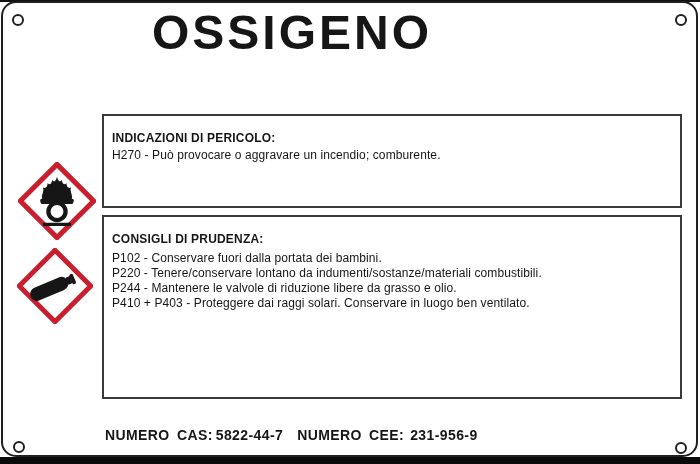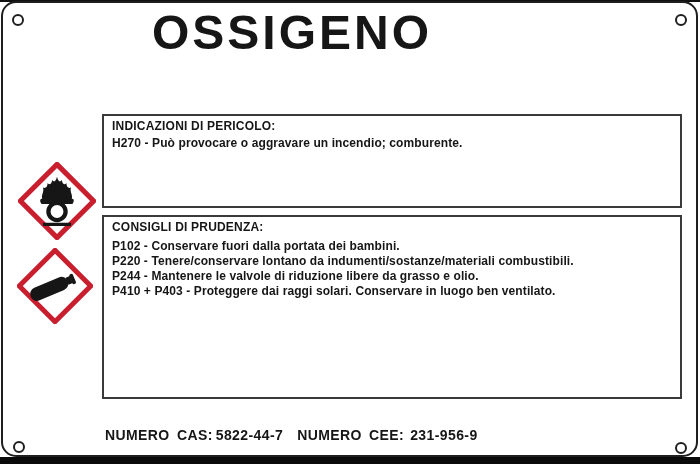--- a/index.html
+++ b/index.html
@@ -27,32 +27,32 @@
   .sign-title{
     position:absolute;left:0;top:8px;width:584px;text-align:center;
     font-size:48px;line-height:50px;font-weight:700;letter-spacing:3px;
     color:#161616;white-space:nowrap;
   }
   .pictogram{position:absolute;}
   .picto-1{left:18px;top:162px;width:78px;height:78px;}
   .picto-2{left:17px;top:248px;width:76px;height:76px;}
   .stmt-box{
     position:absolute;left:102px;width:580px;box-sizing:border-box;
-    border:2px solid #3a3a3a;background:#ffffff;padding:3px 8px;
+    border:2px solid #3a3a3a;background:#ffffff;padding:15px 8px;
   }
   .box-hazard{top:114px;height:94px;}
   .box-precaution{top:215px;height:184px;}
   .box-header{
     font-size:12px;line-height:14px;font-weight:700;color:#161616;
     letter-spacing:0.2px;
   }
   .stmt-lines{margin-top:5px;}
   .box-hazard .stmt-lines{margin-top:3px;}
   .stmt-line{
-    font-size:12px;line-height:15px;font-weight:700;color:#161616;
+    font-size:12px;line-height:15px;font-weight:400;color:#161616;
     letter-spacing:0.1px;white-space:nowrap;
   }
   .footer-ids{
     position:absolute;left:105px;top:427px;display:flex;align-items:baseline;
     font-size:14px;line-height:16px;font-weight:700;color:#161616;
     letter-spacing:0.4px;word-spacing:3px;white-space:nowrap;
   }
   .footer-ids .cas-label{margin-right:3px;}
   .footer-ids .cas-value{margin-right:14px;}
   .footer-ids .cee-label{margin-right:6px;text-align:right;}

